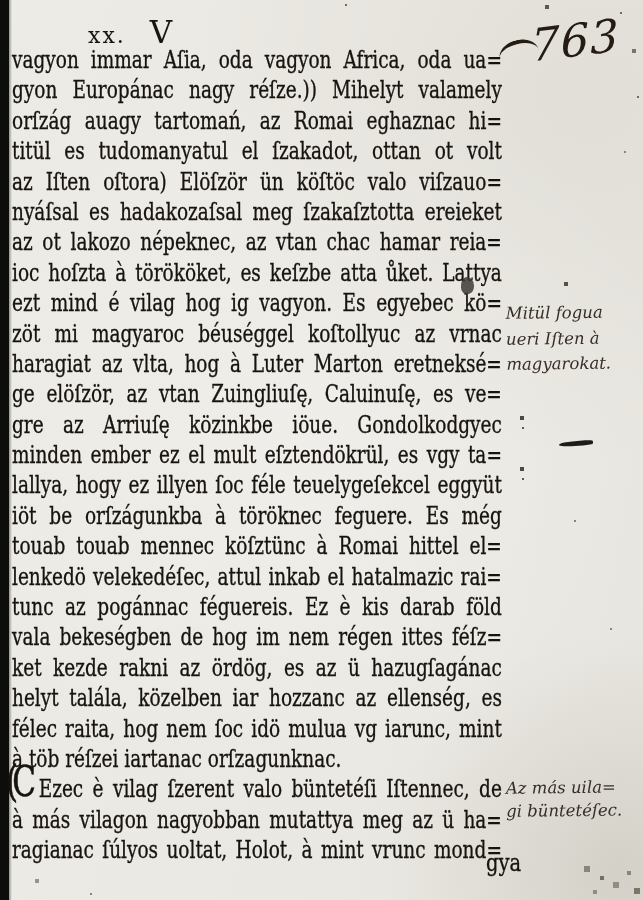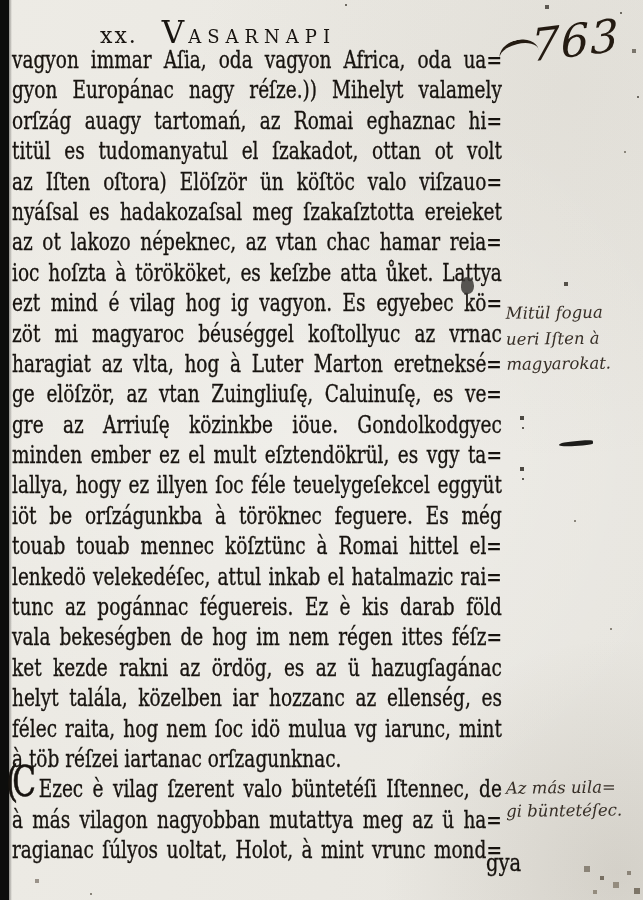--- a/index.html
+++ b/index.html
@@ -11,21 +11,21 @@
       radial-gradient(circle at 96% 97%, rgba(110,100,82,.16), transparent 22%),
       radial-gradient(circle at 50% 50%, rgba(255,255,255,.25), transparent 70%),
       linear-gradient(100deg,#edebe5,#eae8e2 60%,#e7e5df);
     color:#17130f;
   }
   
   .edge-strip{position:absolute;left:0;top:0;width:9px;height:900px;background:#0d0d0c;}
   .edge-strip::after{content:"";position:absolute;left:9px;top:0;width:3px;height:100%;
     background:linear-gradient(to right,rgba(40,38,35,.45),transparent);}
   
-  .header{position:absolute;left:100px;top:14px;display:flex;align-items:baseline;
+  .header{position:absolute;left:88px;top:14px;display:flex;align-items:baseline;
     color:#181410;white-space:nowrap;}
   .header .sect{font-size:22px;letter-spacing:2px;margin-right:24px;}
   .header .initial{font-size:31px;letter-spacing:4px;}
   .header .rest{font-size:18px;letter-spacing:6px;margin-right:13px;}
   .header .second{font-size:18px;letter-spacing:5px;}
   
   .pageno{position:absolute;left:531px;top:14px;font-size:45px;font-style:italic;
     color:#241b12;transform:rotate(-7deg) skewX(-6deg);letter-spacing:1px;}
   .pageno-tail{position:absolute;left:498px;top:40px;width:40px;height:14px;
     border-top:4px solid #241b12;border-radius:100% 100% 0 0/160% 160% 0 0;
@@ -71,21 +71,20 @@
 </head>
 <body>
 
 <div class="page">
 
   <div class="edge-strip"></div>
 
   <div class="header">
     <span class="sect">xx.</span>
     <span class="initial">V</span>
-    <span class="rest">ASARNAPI</span>
   </div>
 
   <div class="pageno-tail"></div>
   <div class="pageno">763</div>
 
   <div class="body-text">
     <div class="line">vagyon immar Aſia, oda vagyon Africa, oda ua=</div>
     <div class="line">gyon Europánac nagy réſze.)) Mihelyt valamely</div>
     <div class="line">orſzág auagy tartomań, az Romai eghaznac hi=</div>
     <div class="line">titül es tudomanyatul el ſzakadot, ottan ot volt</div>

